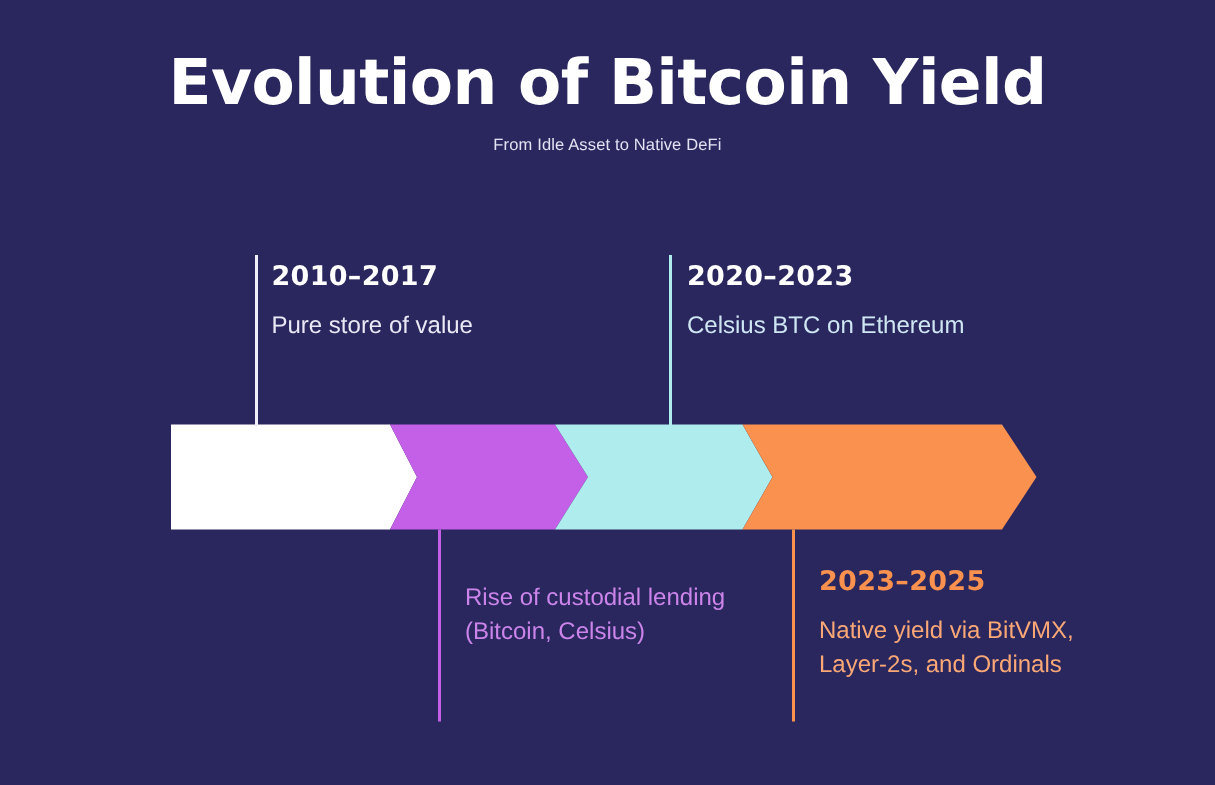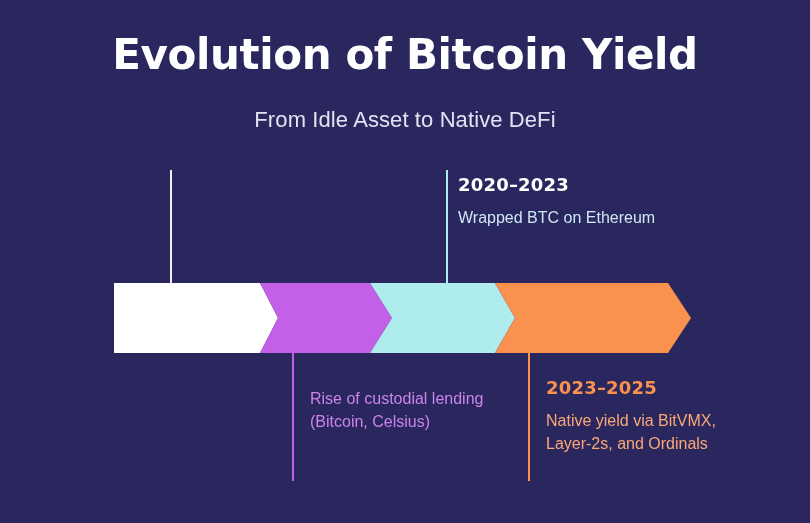--- a/index.html
+++ b/index.html
@@ -31,24 +31,24 @@
     margin: 0;
     padding-top: 31px;
     font-family: "DejaVu Sans", sans-serif;
     font-size: 42px;
     font-weight: bold;
     letter-spacing: -0.4px;
     color: #ffffff;
     line-height: 1.12;
   }
   #subtitle {
-    margin: 16px;
+    margin: 0;
     padding-top: 13px;
     font-family: "Liberation Sans", sans-serif;
-    font-size: 22px;
+    font-size: 11px;
     font-weight: normal;
     color: #e4e2f2;
     letter-spacing: 0.1px;
   }
 
   
   #arrow-band {
     position: absolute;
     left: 0;
     top: 0;
@@ -123,24 +123,28 @@
     <polygon points="370,283 495,283 515,318 495,353 370,353 392,318" fill="#aeeced"></polygon>
 
     <polygon points="495,283 668,283 691,318 668,353 495,353 515,318" fill="#fb914f"></polygon>
   </svg>
 
   <div class="stem" id="stem-1"></div>
   <div class="stem" id="stem-2"></div>
   <div class="stem" id="stem-3"></div>
   <div class="stem" id="stem-4"></div>
 
+  <div class="label-block" id="label-1">
+    <p class="era">2010–2017</p>
+    <p class="desc">Pure store of value</p>
+  </div>
 
   <div class="label-block" id="label-2">
     <p class="era">2020–2023</p>
-    <p class="desc">Wrapped BTC on Ethereum</p>
+    <p class="desc">Celsius BTC on Ethereum</p>
   </div>
 
   <div class="label-block" id="label-3">
     <p class="desc">Rise of custodial lending (Bitcoin, Celsius)</p>
   </div>
 
   <div class="label-block" id="label-4">
     <p class="era">2023–2025</p>
     <p class="desc">Native yield via BitVMX, Layer-2s, and Ordinals</p>
   </div>

